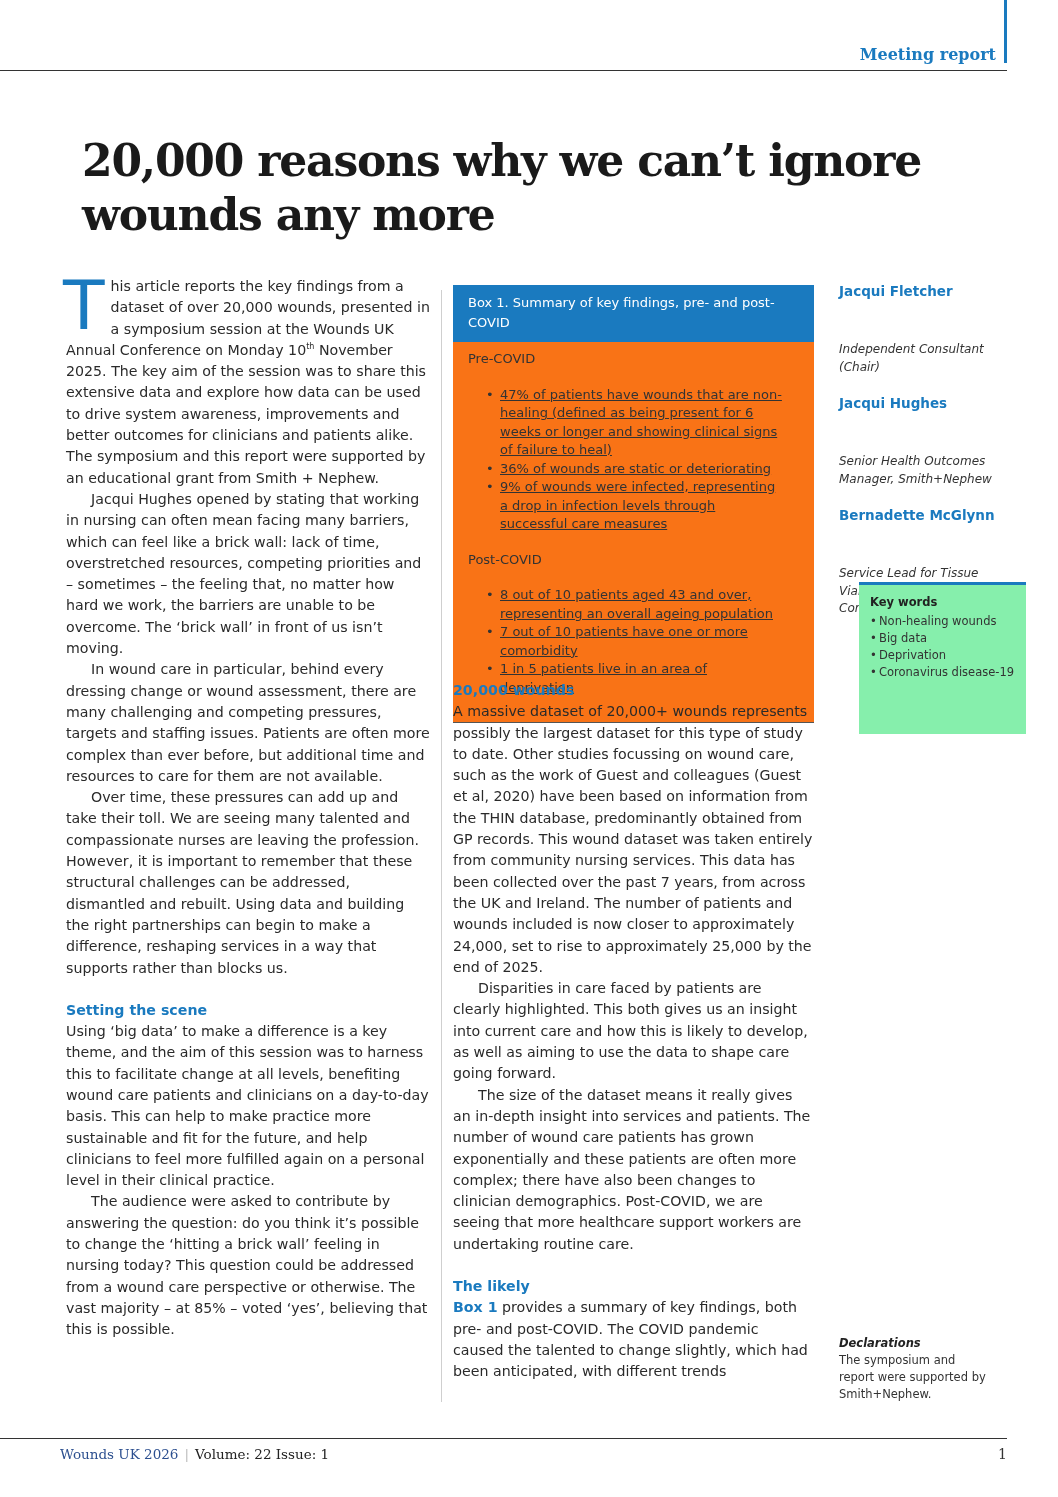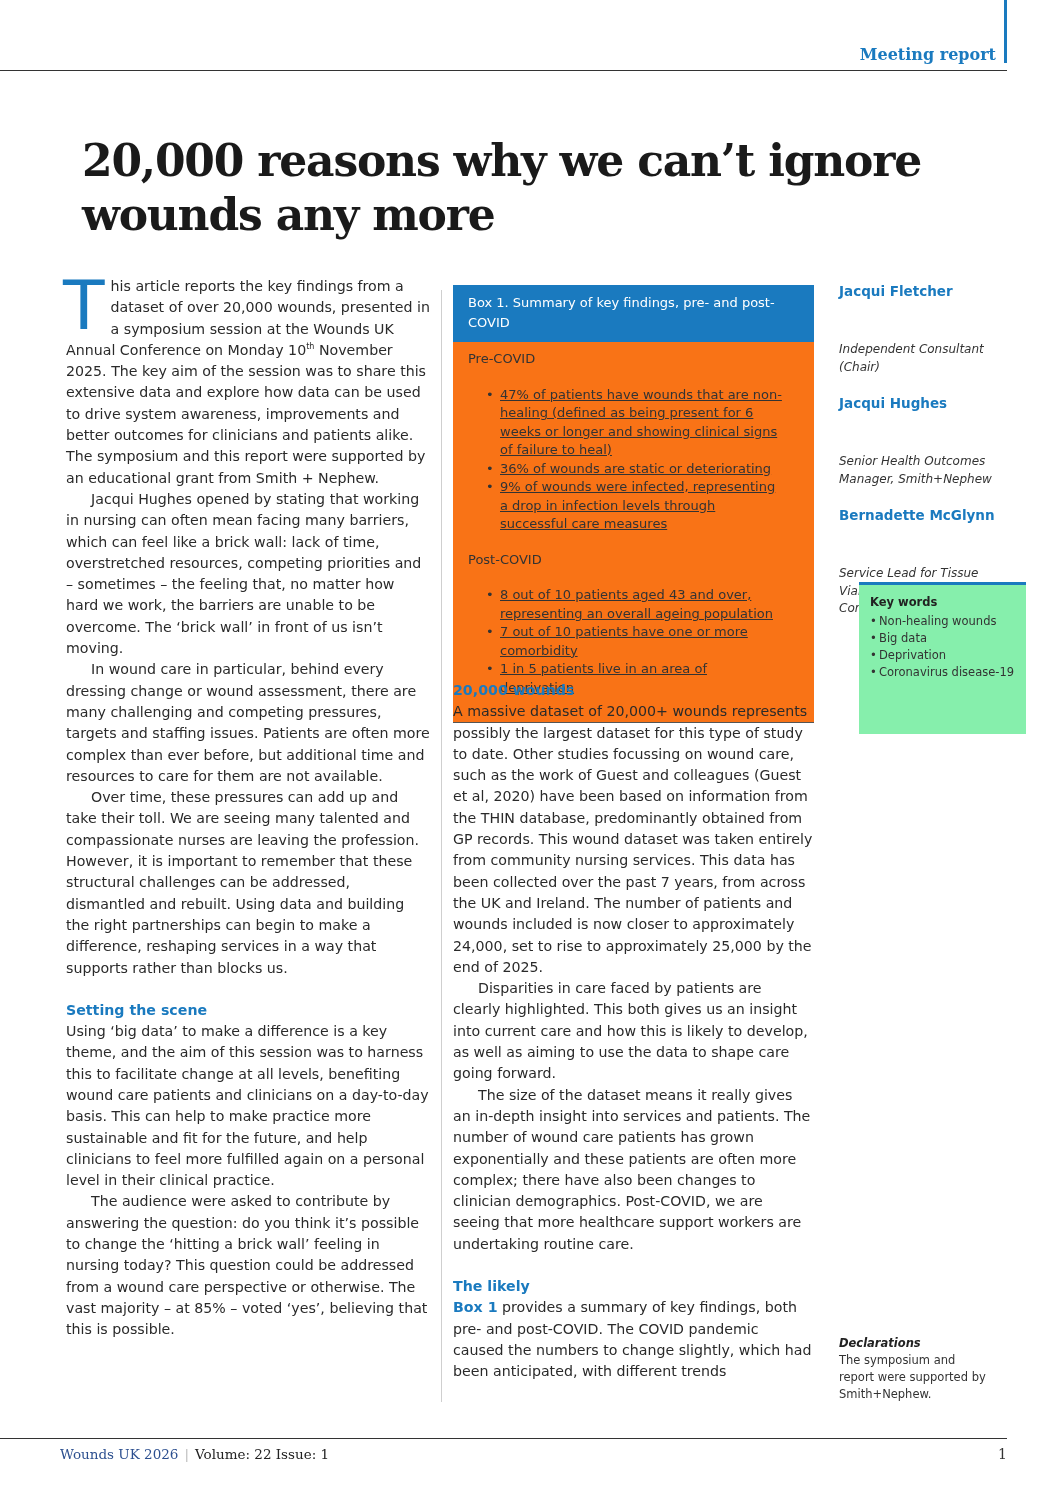--- a/index.html
+++ b/index.html
@@ -87,21 +87,21 @@
     </ul>
   </div>
 </div>
 
 <div class="col col2">
   <p class="heading" style="margin-top:0 !important">20,000 wounds</p>
   <p>A massive dataset of 20,000+ wounds represents possibly the largest dataset for this type of study to date. Other studies focussing on wound care, such as the work of Guest and colleagues (Guest et al, 2020) have been based on information from the THIN database, predominantly obtained from GP records. This wound dataset was taken entirely from community nursing services. This data has been collected over the past 7 years, from across the UK and Ireland. The number of patients and wounds included is now closer to approximately 24,000, set to rise to approximately 25,000 by the end of 2025.</p>
   <p class="indent">Disparities in care faced by patients are clearly highlighted. This both gives us an insight into current care and how this is likely to develop, as well as aiming to use the data to shape care going forward.</p>
   <p class="indent">The size of the dataset means it really gives an in-depth insight into services and patients. The number of wound care patients has grown exponentially and these patients are often more complex; there have also been changes to clinician demographics. Post-COVID, we are seeing that more healthcare support workers are undertaking routine care.</p>
   <p class="heading">The likely</p>
-  <p><span class="link">Box 1</span><span> provides a summary of key findings, both pre- and post-COVID. The COVID pandemic caused the numbers to change slightly, which had been anticipated, with different trends</span></p>
+  <p><span class="link">Box 1</span><span> provides a summary of key findings, both pre- and post-COVID. The COVID pandemic caused the talented to change slightly, which had been anticipated, with different trends</span></p>
 </div>
 
 <div class="authors">
   <div class="author">
     <div class="author-name">Jacqui Fletcher</div>
     <div class="author-role">Independent Consultant (Chair)</div>
   </div>
   <div class="author">
     <div class="author-name">Jacqui Hughes</div>
     <div class="author-role">Senior Health Outcomes Manager, Smith+Nephew</div>

